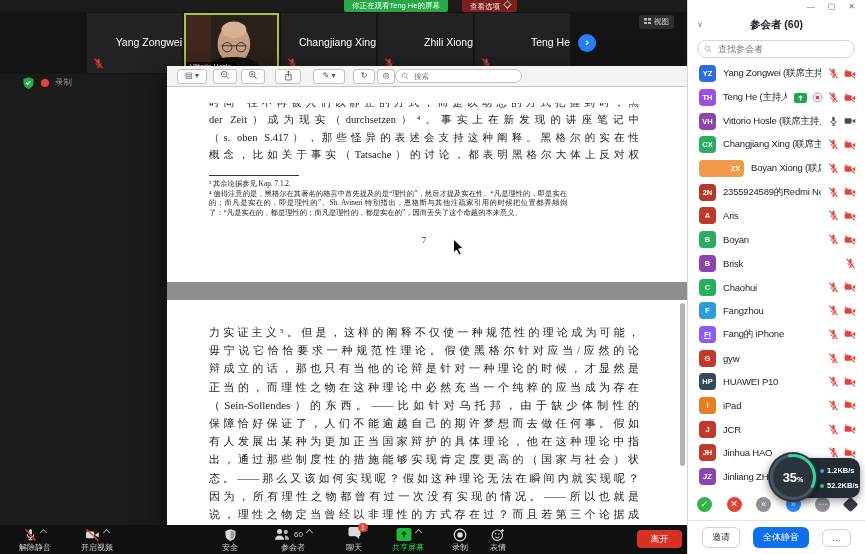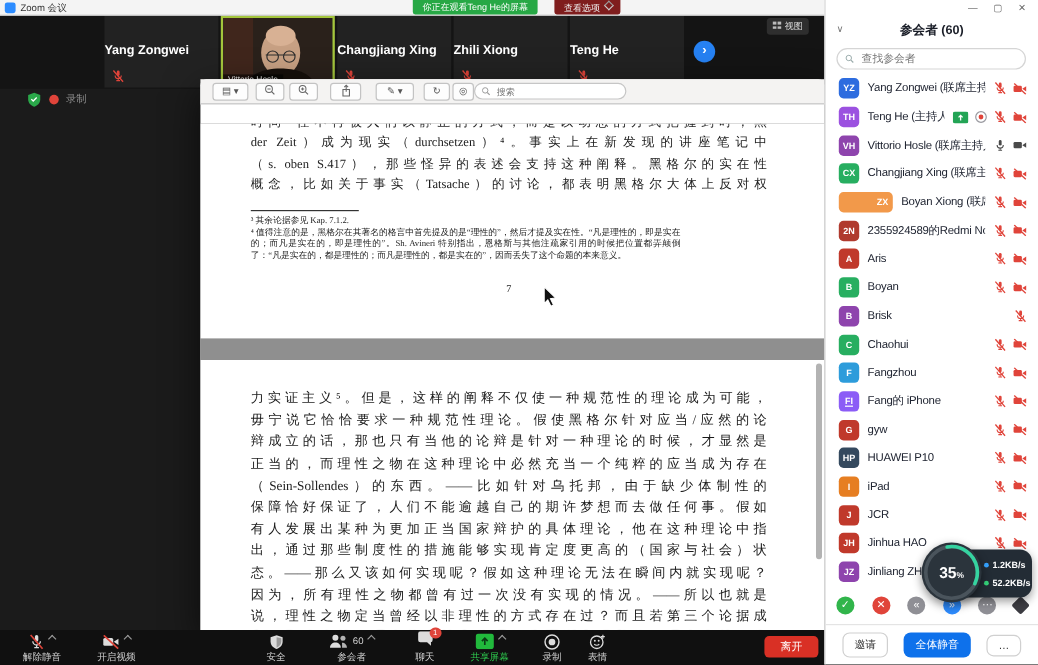--- a/index.html
+++ b/index.html
@@ -13,22 +13,22 @@
   .banner{position:absolute;left:344px;top:0;height:12px;line-height:12px;background:#27a845;color:#fff;
           font-size:7.5px;padding:0 8px;border-radius:0 0 2px 2px;z-index:7;}
   .view-opts{position:absolute;left:462px;top:0;height:12px;line-height:12px;background:#7f1d1d;color:#eee;
              font-size:7.5px;padding:0 8px;border-radius:0 0 2px 2px;z-index:7;}
   .view-opts .chev{display:inline-block;width:4px;height:4px;border-right:1px solid #ccc;border-bottom:1px solid #ccc;
                    transform:rotate(45deg) translateY(-2px);margin-left:3px;}
   
   .strip{position:absolute;left:0;top:12px;width:688px;height:62px;background:#141414;z-index:2;}
   .tiles{position:absolute;left:87px;top:1px;display:flex;gap:2px;}
   .tile{position:relative;width:95px;height:60px;background:#222;flex:none;}
-  .tile-name{position:absolute;left:0;right:0;top:23px;text-align:left;color:#fff;
-             font-weight:bold;font-size:10.5px;white-space:nowrap;overflow:hidden;}
+  .tile-name{position:absolute;left:0;right:0;top:23px;text-align:right;color:#fff;
+             font-weight:normal;font-size:10.5px;white-space:nowrap;overflow:hidden;}
   .tile-mic{position:absolute;left:6px;bottom:4px;}
   .tile.video{border:2px solid #a4c63c;width:91px;height:56px;}
   .tile.video svg.portrait{position:absolute;left:0;top:0;width:100%;height:100%;}
   .tile-label{position:absolute;left:0;bottom:0;background:rgba(0,0,0,.55);color:#eee;font-size:7px;
               padding:1px 4px;white-space:nowrap;}
   .next-btn{position:absolute;left:578px;top:22px;width:18px;height:18px;border-radius:50%;background:#2681f2;
             color:#fff;font-size:11px;line-height:17px;text-align:center;font-weight:bold;}
   .view-btn{position:absolute;right:14px;top:3px;background:#2e2e2e;color:#ddd;font-size:7.5px;
             padding:2px 5px;border-radius:3px;}
   .view-btn .grid{display:inline-block;width:7px;height:6px;margin-right:3px;
@@ -121,24 +121,20 @@
          font-size:6.5px;padding:0 3px;line-height:9px;}
   .pcount{font-size:8px;color:#d4d4d4;margin-left:2px;}
   .btn-leave{position:absolute;left:637px;top:5px;width:45px;height:18px;background:#d93025;color:#fff;
              border:none;border-radius:4px;font-size:9px;}
 </style>
 </head>
 <body>
 
 <div id="app">
 
-  <div class="titlebar">
-    <span class="zoom-logo"></span>
-    <span class="app-title">Zoom 会议</span>
-  </div>
   <div class="banner">你正在观看Teng He的屏幕</div>
   <div class="view-opts"><span>查看选项</span><span class="chev"></span></div>
 
   <div class="strip">
     <div class="tiles" id="video-tiles">
         <div class="tile">
           <span class="tile-name">Yang Zongwei</span>
           <span class="tile-mic" style="display: inline-flex;">
             <svg width="11" height="11" viewBox="0 0 12 12">
               <rect x="4.7" y="0.8" width="2.6" height="5" rx="1.3" fill="#E0443A"></rect>

